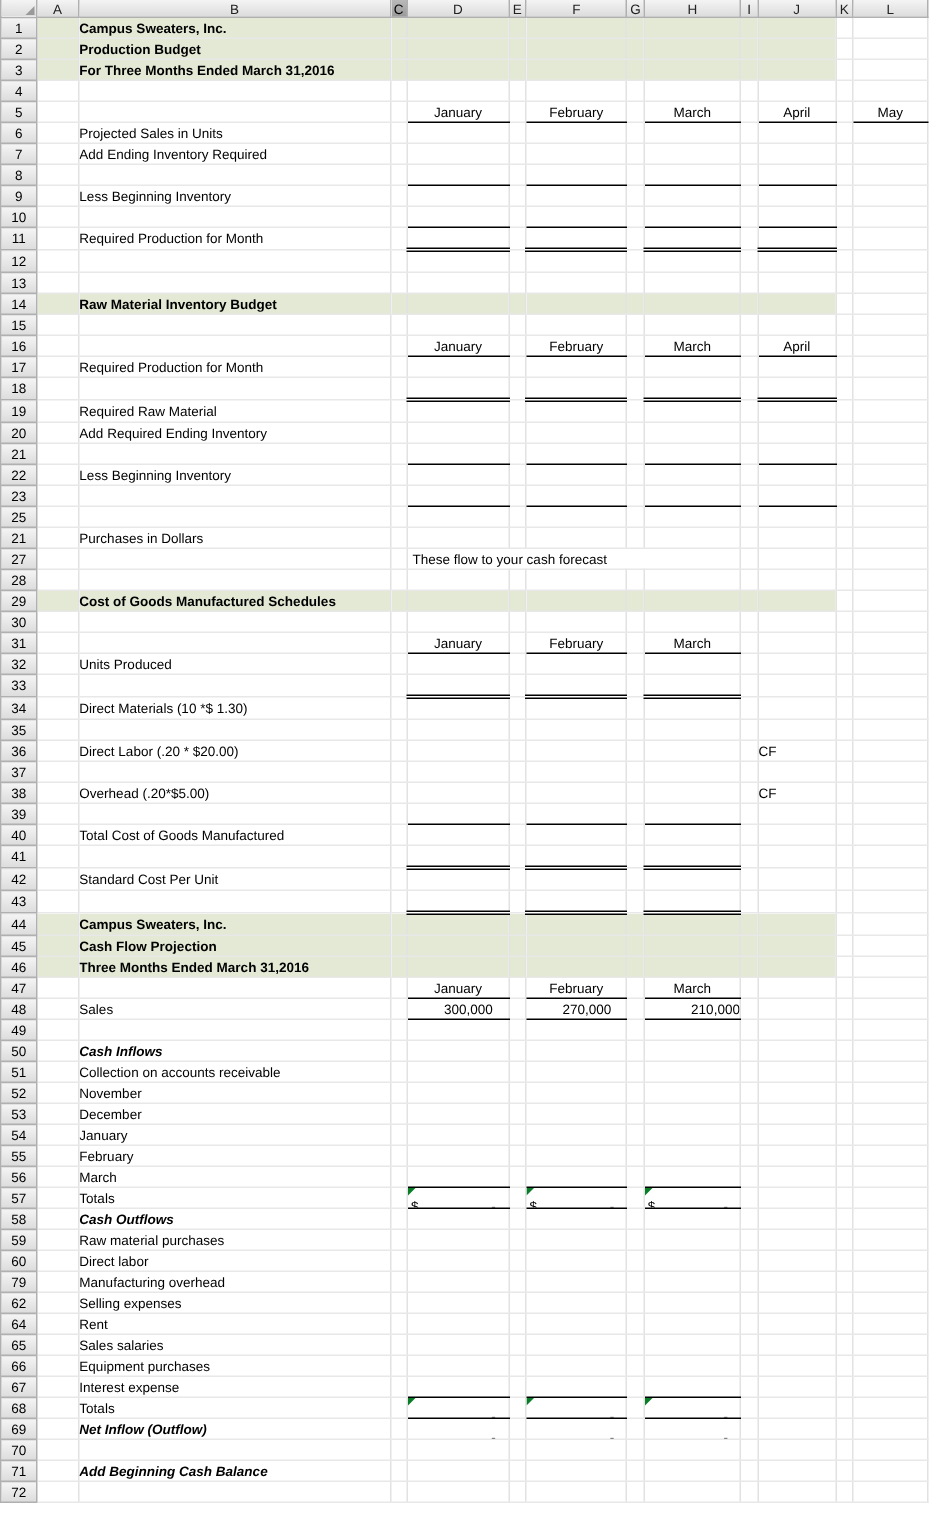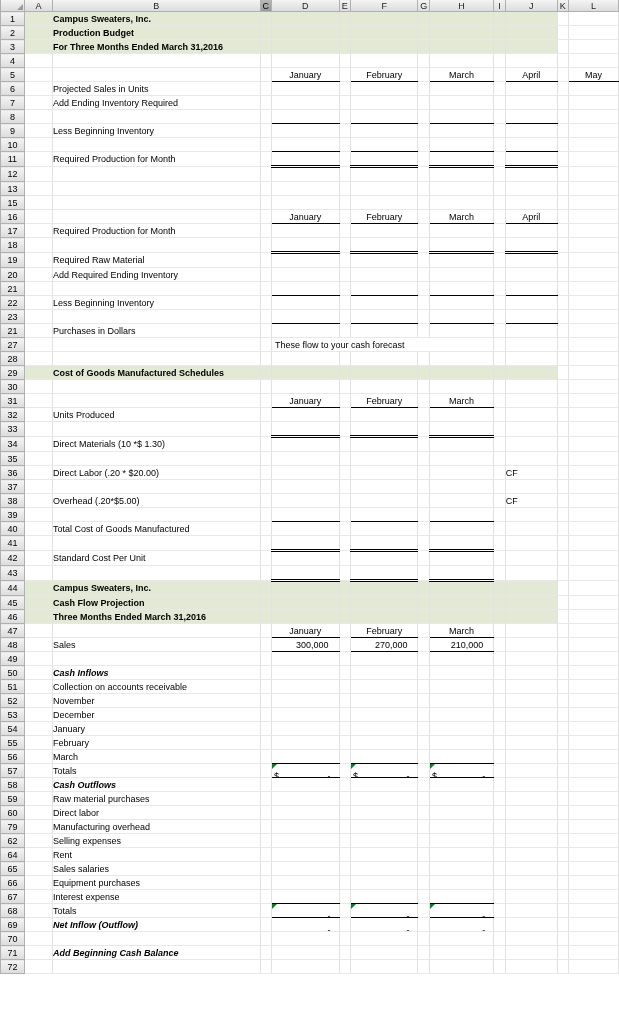--- a/index.html
+++ b/index.html
@@ -324,20 +324,35 @@
     <td class="cell"></td>
     <td class="cell"></td>
     <td class="cell"></td>
     <td class="cell"></td>
     <td class="cell"></td>
     <td class="cell"></td>
     <td class="cell"></td>
     <td class="cell"></td>
   </tr>
 
+  <tr>
+    <td class="rowhdr">14</td>
+    <td class="cell green"></td>
+    <td class="cell green bold">Raw Material Inventory Budget</td>
+    <td class="cell green"></td>
+    <td class="cell green"></td>
+    <td class="cell green"></td>
+    <td class="cell green"></td>
+    <td class="cell green"></td>
+    <td class="cell green"></td>
+    <td class="cell green"></td>
+    <td class="cell green"></td>
+    <td class="cell"></td>
+    <td class="cell"></td>
+  </tr>
 
   <tr>
     <td class="rowhdr">15</td>
     <td class="cell"></td>
     <td class="cell"></td>
     <td class="cell"></td>
     <td class="cell"></td>
     <td class="cell"></td>
     <td class="cell"></td>
     <td class="cell"></td>
@@ -470,20 +485,35 @@
     <td class="cell und-bot"></td>
     <td class="cell"></td>
     <td class="cell und-bot"></td>
     <td class="cell"></td>
     <td class="cell und-bot"></td>
     <td class="cell"></td>
     <td class="cell"></td>
   </tr>
 
 
+  <tr>
+    <td class="rowhdr">25</td>
+    <td class="cell"></td>
+    <td class="cell"></td>
+    <td class="cell"></td>
+    <td class="cell"></td>
+    <td class="cell"></td>
+    <td class="cell"></td>
+    <td class="cell"></td>
+    <td class="cell"></td>
+    <td class="cell"></td>
+    <td class="cell"></td>
+    <td class="cell"></td>
+    <td class="cell"></td>
+  </tr>
 
   <tr>
     <td class="rowhdr">21</td>
     <td class="cell"></td>
     <td class="cell">Purchases in Dollars</td>
     <td class="cell"></td>
     <td class="cell"></td>
     <td class="cell"></td>
     <td class="cell"></td>
     <td class="cell"></td>
@@ -828,21 +858,21 @@
 
   <tr>
     <td class="rowhdr">48</td>
     <td class="cell"></td>
     <td class="cell">Sales</td>
     <td class="cell"></td>
     <td class="cell rt und-bot" style="padding-right:10px">300,000</td>
     <td class="cell"></td>
     <td class="cell rt und-bot" style="padding-right:10px">270,000</td>
     <td class="cell"></td>
-    <td class="cell rt und-bot" style="padding-right:10px">210,000</td>
+    <td class="cell rt und-bot" style="">210,000</td>
     <td class="cell"></td>
     <td class="cell"></td>
     <td class="cell"></td>
     <td class="cell"></td>
   </tr>
 
   <tr>
     <td class="rowhdr">49</td>
     <td class="cell"></td>
     <td class="cell"></td>

